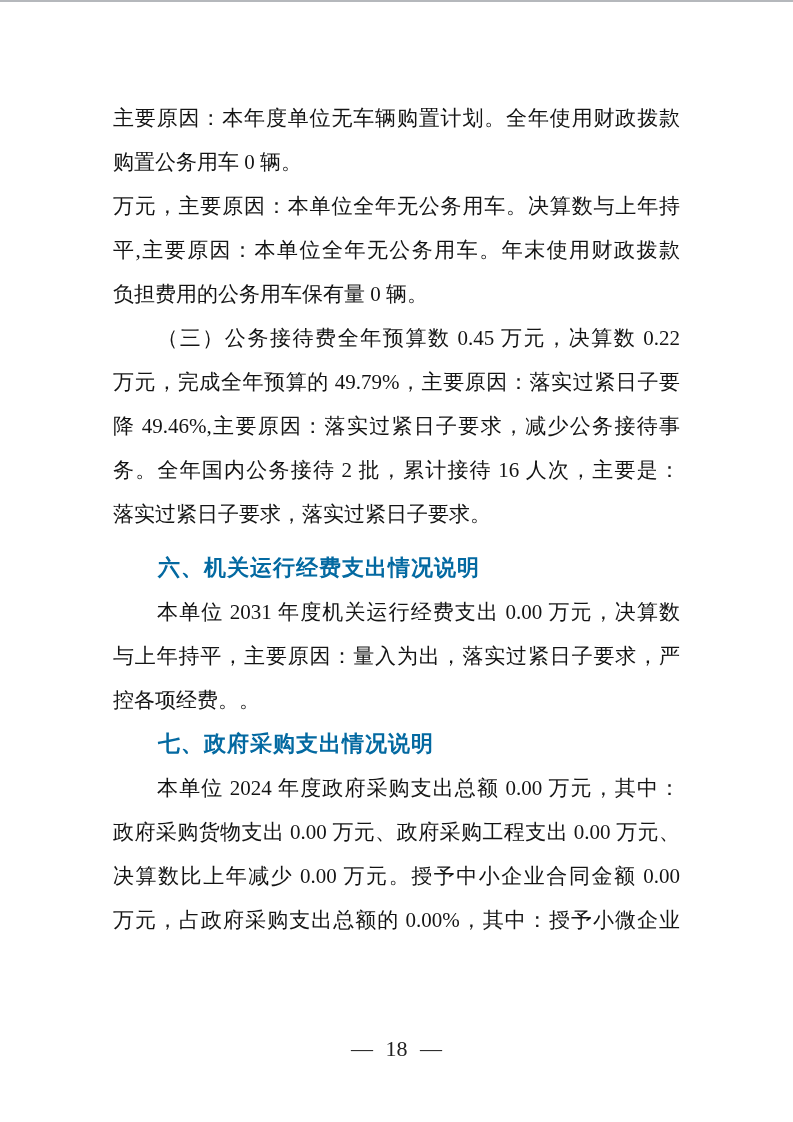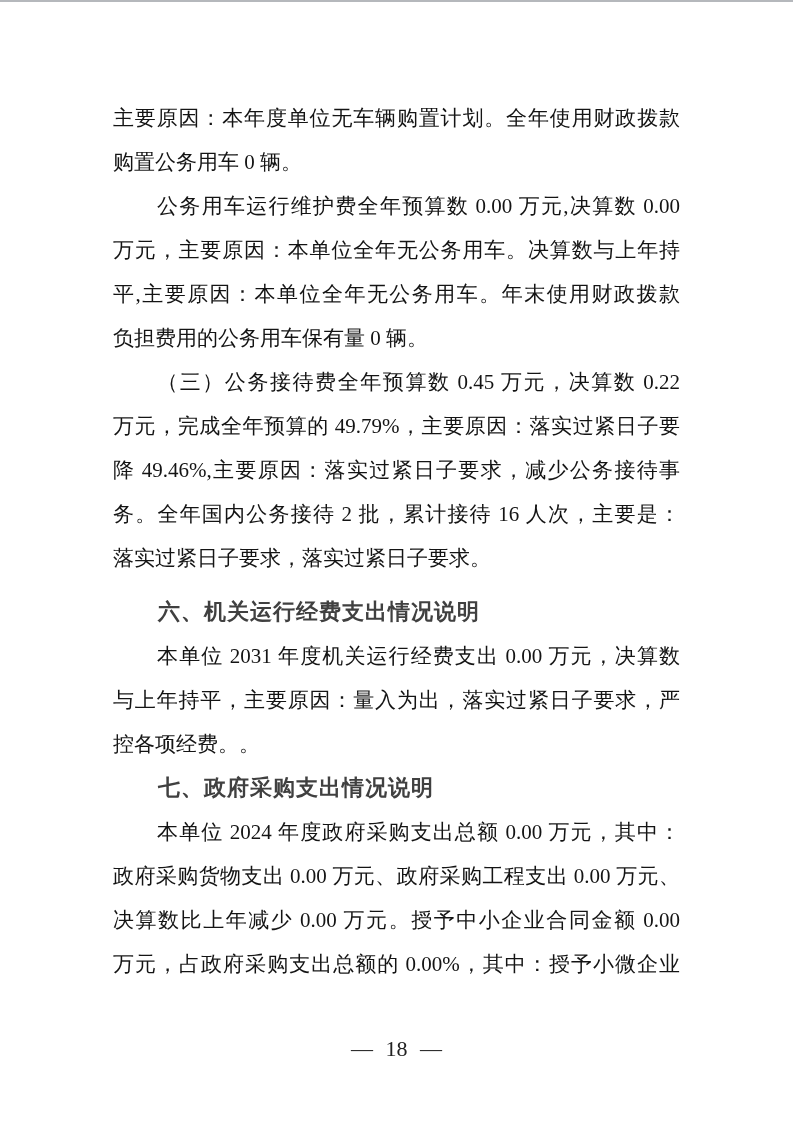--- a/index.html
+++ b/index.html
@@ -29,21 +29,21 @@
   .j {
     text-align: justify;
     text-align-last: justify;
   }
   .ind { text-indent: 2.1em; }
   .heading {
     height: 44px;
     line-height: 44px;
     font-size: 22px;
     font-weight: 700;
-    color: #404040;
+    color: #0369a1;
     text-indent: 2.05em;
     font-family: "DejaVu Sans", "Liberation Sans", sans-serif;
     letter-spacing: 1px;
   }
   .spacer { width: 100%; }
   .footer {
     position: absolute;
     left: 0;
     top: 1034px;
     width: 100%;
@@ -58,21 +58,20 @@
 </head>
 <body>
 
 <div class="page">
   <div class="doc-body">
       <div>
         <div class="line j">主要原因：本年度单位无车辆购置计划。全年使用财政拨款</div>
         <div class="line">购置公务用车 0 辆。</div>
       </div>
       <div>
-        <div class="line j ind">公务用车运行维护费全年预算数 0.00 万元,决算数 0.00</div>
         <div class="line j">万元，主要原因：本单位全年无公务用车。决算数与上年持</div>
         <div class="line j">平,主要原因：本单位全年无公务用车。年末使用财政拨款</div>
         <div class="line">负担费用的公务用车保有量 0 辆。</div>
       </div>
       <div>
         <div class="line j ind">（三）公务接待费全年预算数 0.45 万元，决算数 0.22</div>
         <div class="line j">万元，完成全年预算的 49.79%，主要原因：落实过紧日子要</div>
         <div class="line j">降 49.46%,主要原因：落实过紧日子要求，减少公务接待事</div>
         <div class="line j">务。全年国内公务接待 2 批，累计接待 16 人次，主要是：</div>
         <div class="line">落实过紧日子要求，落实过紧日子要求。</div>

